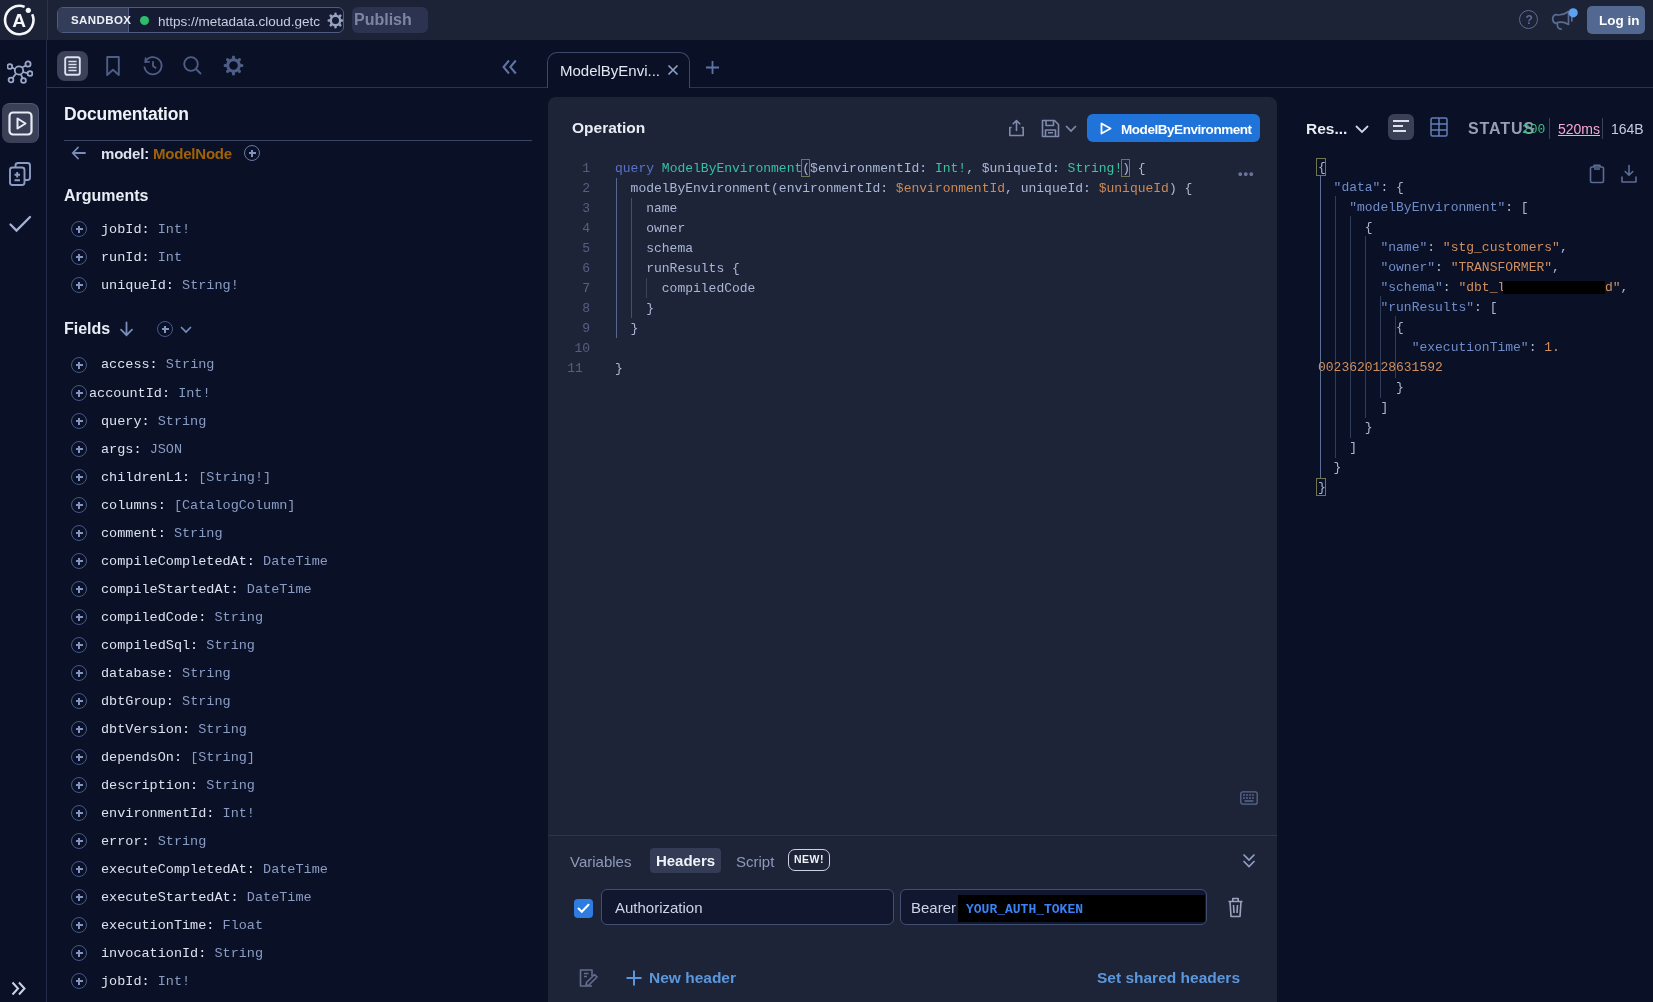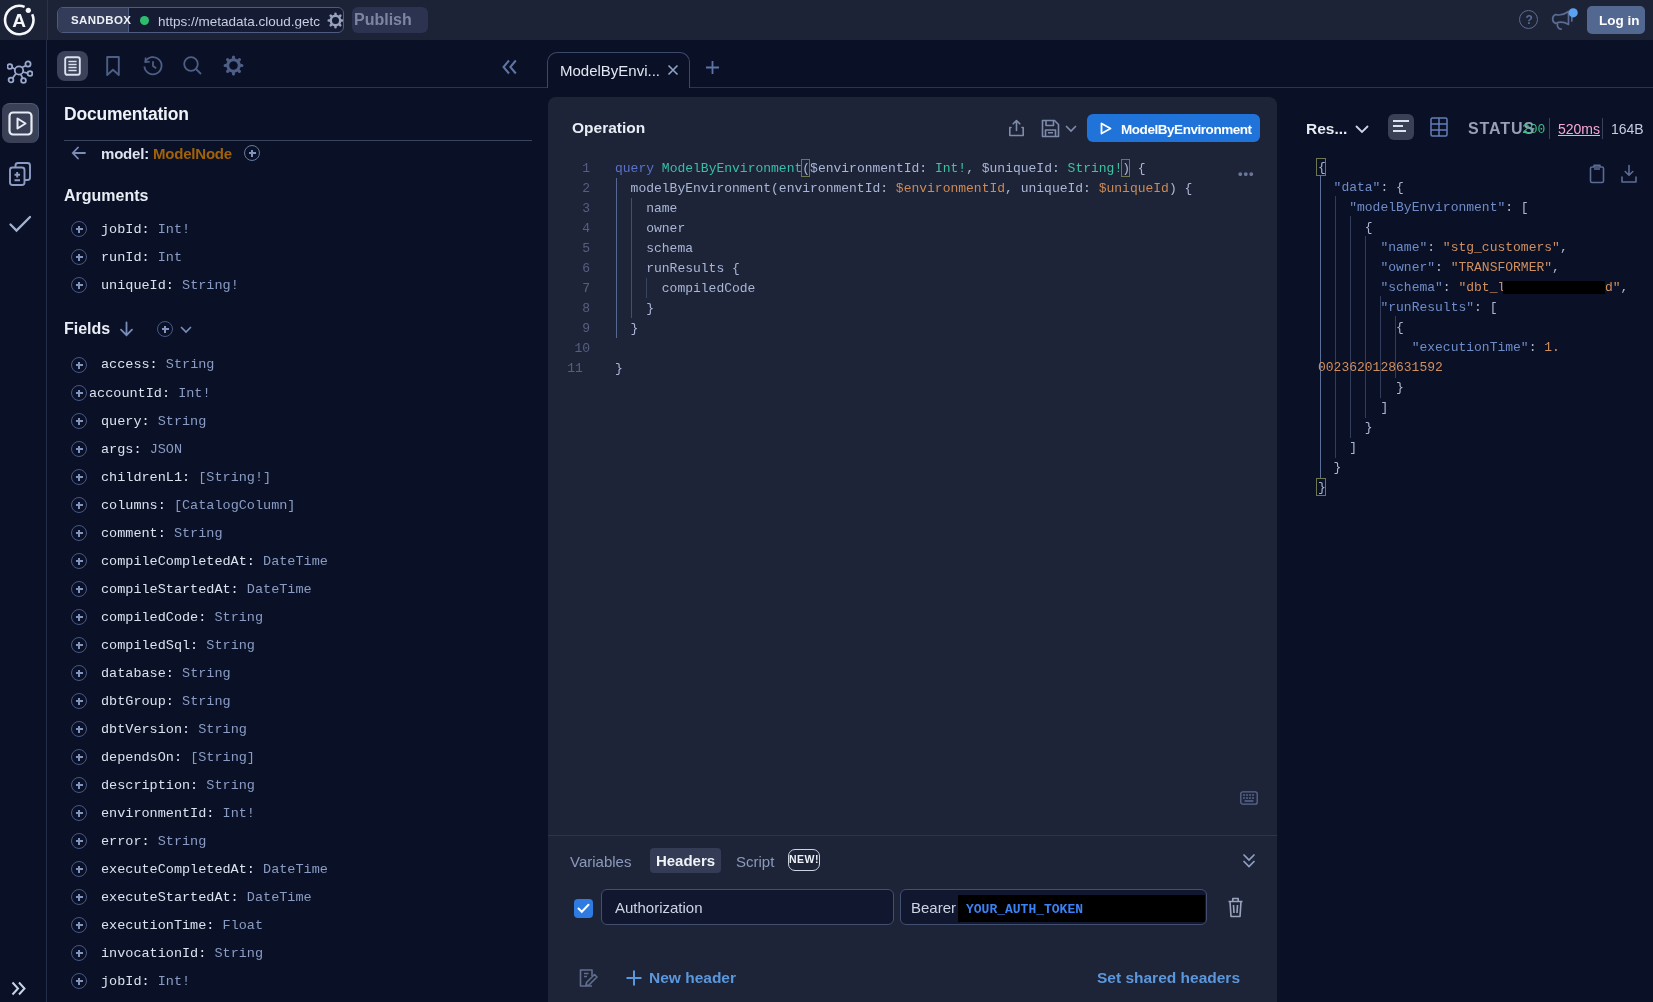--- a/index.html
+++ b/index.html
@@ -294,21 +294,21 @@
 <div class="abs cy mono" style="left:615px;top:308px;font-size:13px;"><span class="cp">    }</span></div>
 <div class="abs cy mono" style="left:560px;top:328px;width:30px;text-align:right;color:#565f82;font-size:13px;">9</div>
 <div class="abs cy mono" style="left:615px;top:328px;font-size:13px;"><span class="cp">  }</span></div>
 <div class="abs cy mono" style="left:560px;top:348px;width:30px;text-align:right;color:#565f82;font-size:13px;">10</div>
 <div class="abs cy mono" style="left:560px;top:368px;width:30px;text-align:center;color:#565f82;font-size:13px;">11</div>
 <div class="abs cy mono" style="left:615px;top:368px;font-size:13px;"><span class="cp">}</span></div>
 
 <div class="abs cy" style="left:570px;top:861px;color:#8b99bb;font-size:15px;">Variables</div>
 <div class="abs" style="left:650px;top:848px;width:71px;height:25px;background:#333b55;border-radius:4px;text-align:center;line-height:25px;color:#f0f3f8;font-size:15px;font-weight:bold;">Headers</div>
 <div class="abs cy" style="left:736px;top:861px;color:#8b99bb;font-size:15px;">Script</div>
-<div class="abs" style="left:788px;top:849px;width:32px;height:22px;border:1.5px solid #ccd2e0;border-radius:7px;text-align:center;line-height:19px;color:#eef1f7;font-size:10.5px;font-weight:bold;letter-spacing:0.5px;">NEW!</div>
+<div class="abs" style="left:788px;top:849px;width:42px;height:22px;border:1.5px solid #ccd2e0;border-radius:7px;text-align:center;line-height:19px;color:#eef1f7;font-size:10.5px;font-weight:bold;letter-spacing:0.5px;">NEW!</div>
 <svg class="abs" style="left:1242px;top:853px;" width="14" height="16" viewBox="0 0 14 16">
   <g fill="none" stroke="#8fa0c4" stroke-width="1.7" stroke-linecap="round">
     <path d="M2 2 L7 7 L12 2 M2 8.5 L7 13.5 L12 8.5"></path>
   </g>
 </svg>
 <div class="abs" style="left:574px;top:899px;width:19px;height:19px;background:#2e7ce1;border-radius:4px;"></div>
 <svg class="abs" style="left:577px;top:903px;" width="13" height="11" viewBox="0 0 13 11">
   <path d="M1.5 5.5 L4.8 8.8 L11.5 1.8" fill="none" stroke="#fff" stroke-width="2" stroke-linecap="round"></path>
 </svg>
 <div class="abs" style="left:601px;top:889px;width:293px;height:36px;border:1px solid #434f70;border-radius:6px;background:#10172e;"></div>

